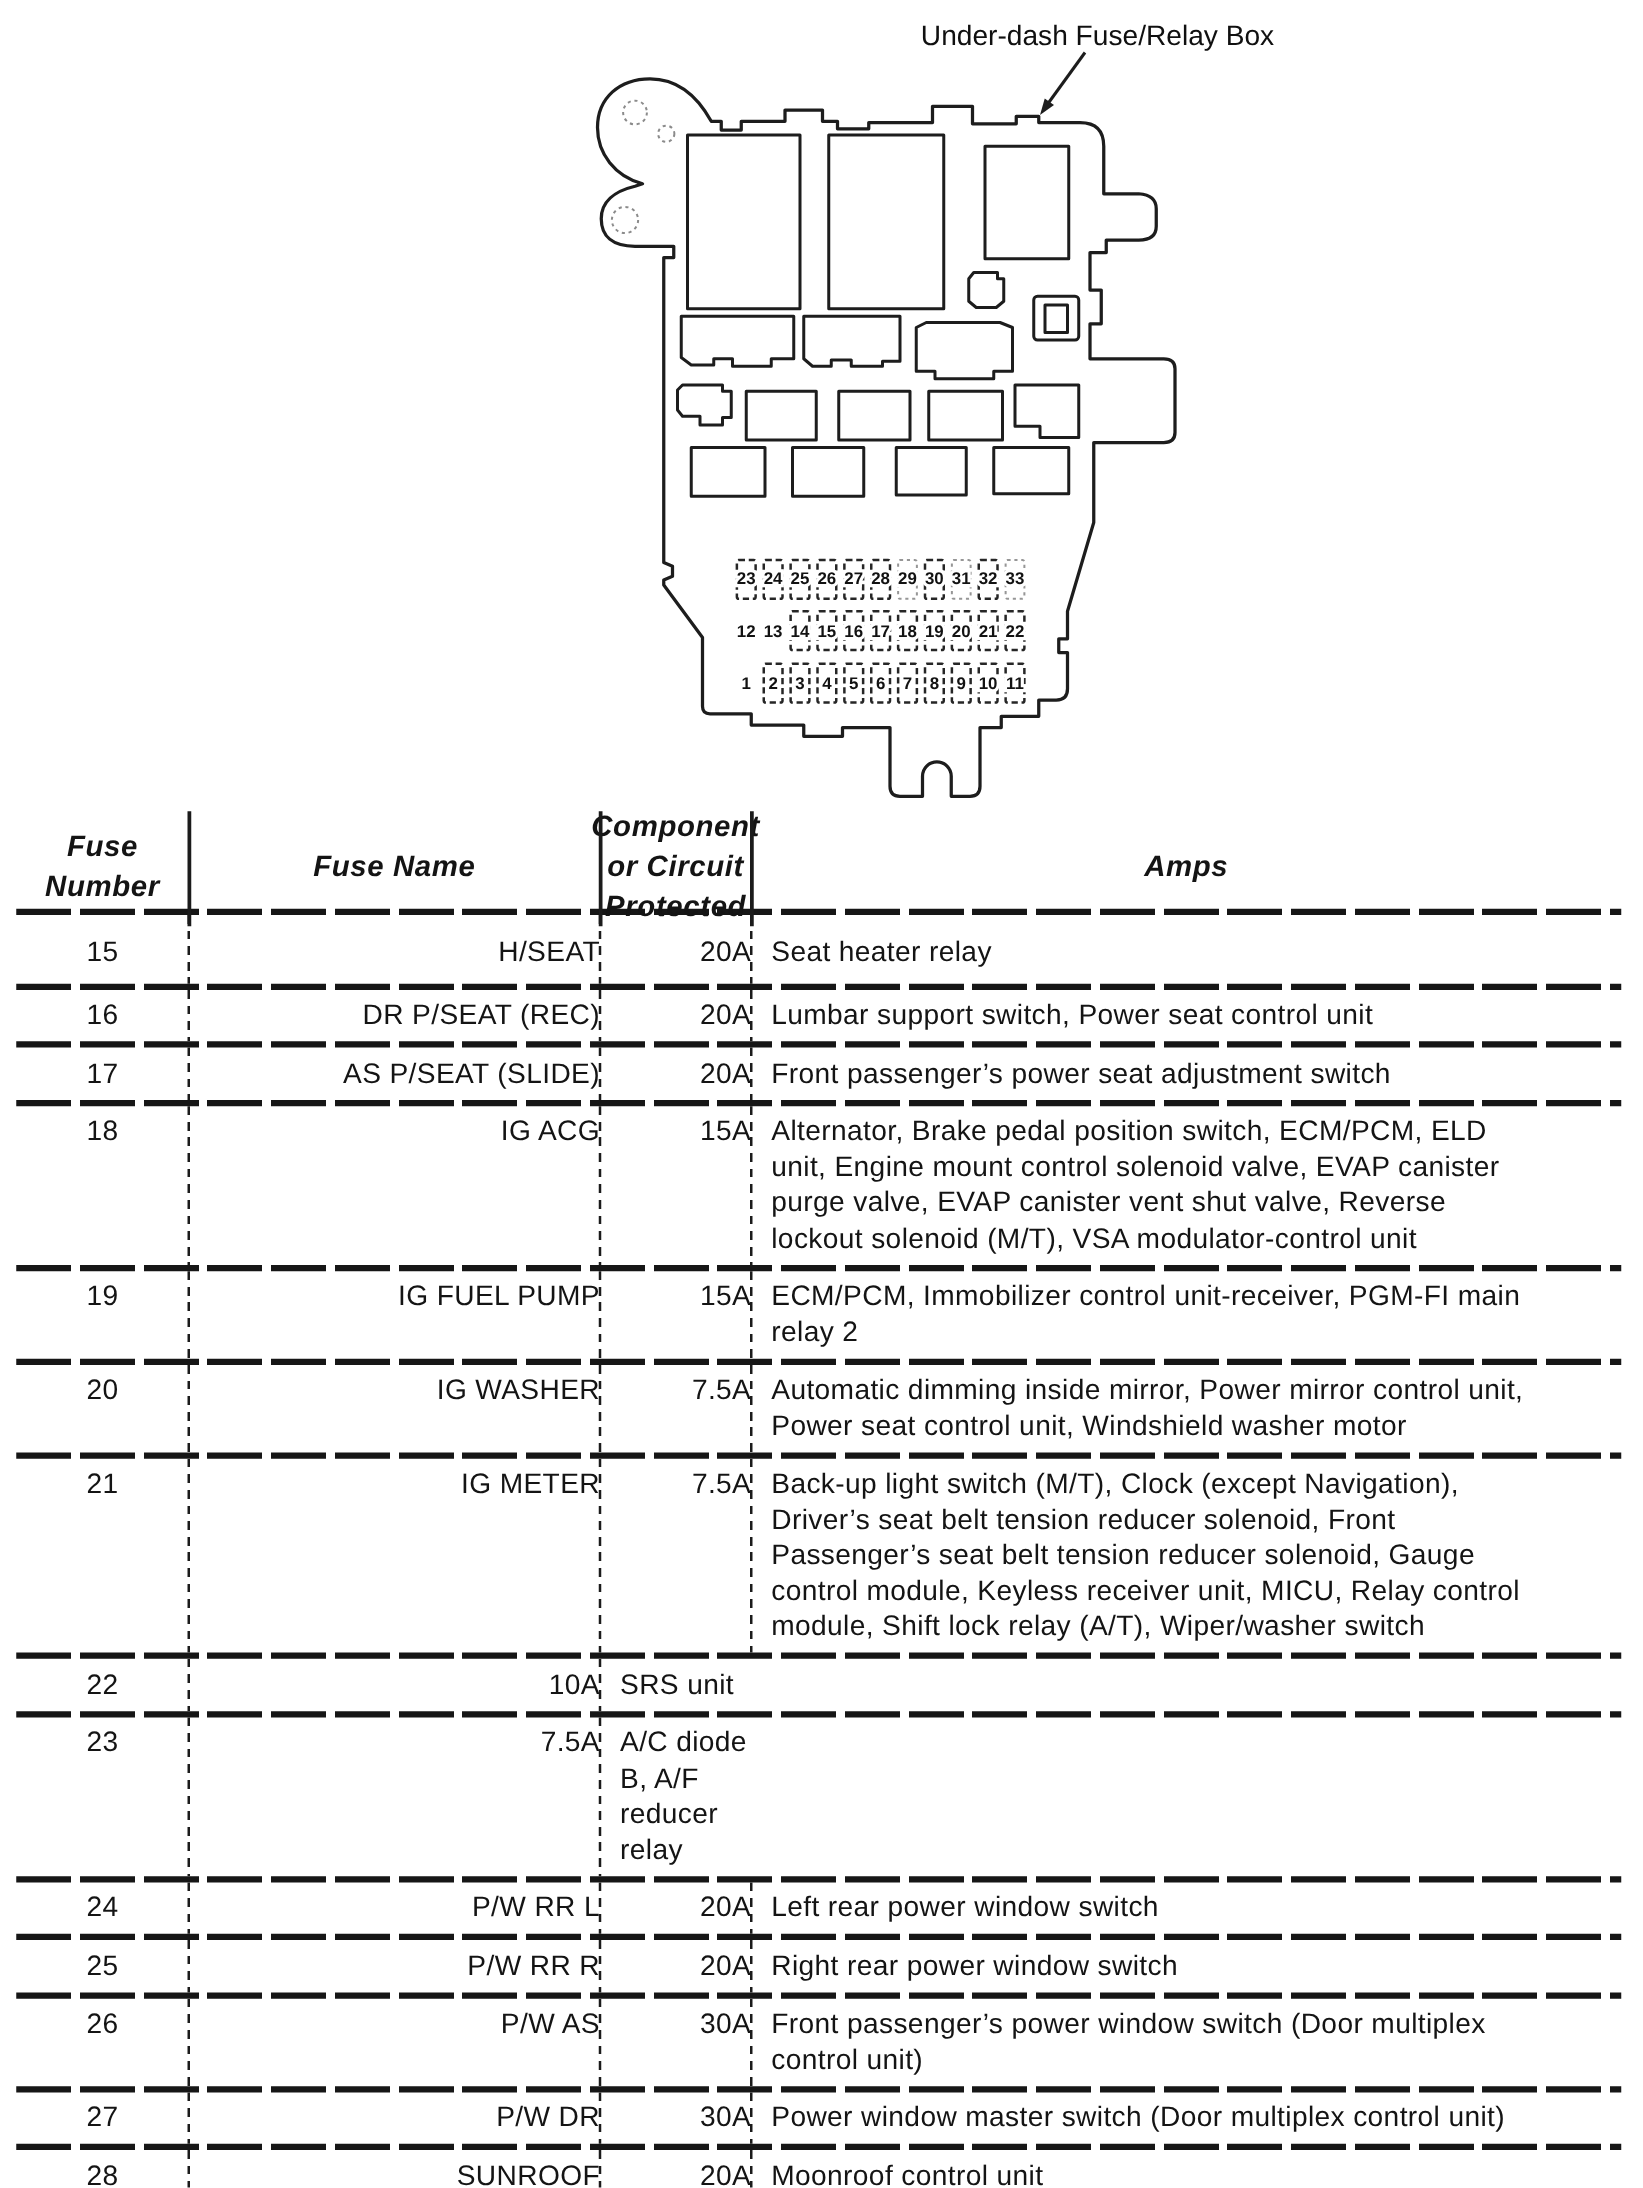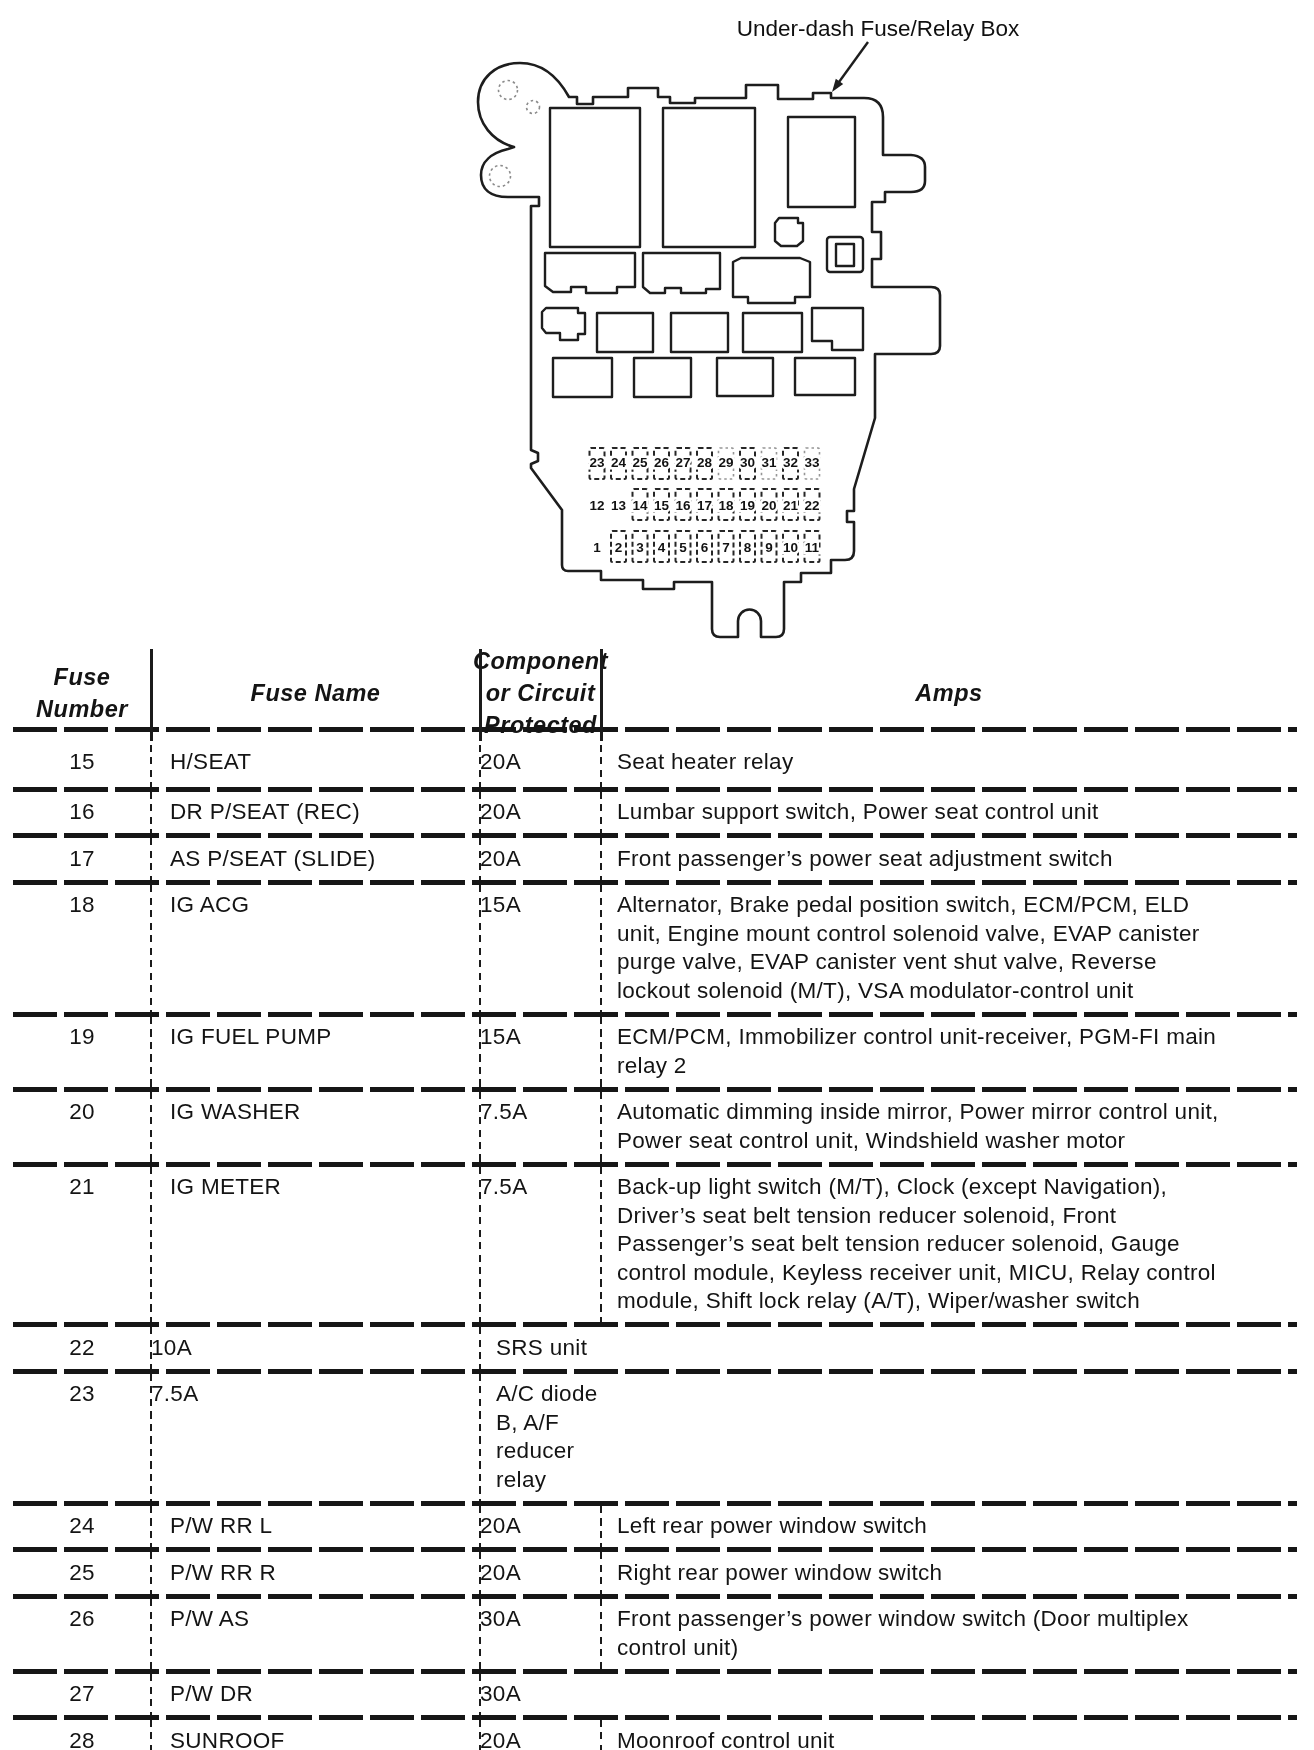--- a/index.html
+++ b/index.html
@@ -24,22 +24,22 @@
   .t-head,.t-row{display:grid;grid-template-columns:138px 329px 121px 696px;position:relative;}
   .t-head{height:82px;align-items:center;font-style:italic;}
   .hcell{font-weight:bold;font-size:23.5px;letter-spacing:.5px;text-align:center;line-height:32px;
          white-space:pre-line;position:relative;height:100%;display:flex;align-items:center;justify-content:center;}
   .hcell.with-line::before{content:'';position:absolute;left:-1.5px;top:4px;bottom:0;width:3px;background:#1b1b1b;}
   .sep{height:5px;background:repeating-linear-gradient(90deg,#161616 0 44px,rgba(0,0,0,0) 44px 51px);}
   .cell{font-size:22.5px;letter-spacing:.3px;line-height:28.5px;padding:6.5px 0;position:relative;}
   .cell.vline::before{content:'';position:absolute;left:-1.3px;top:0;bottom:0;width:2.6px;
          background:repeating-linear-gradient(180deg,#1b1b1b 0 7px,rgba(0,0,0,0) 7px 12.5px);}
   .cell.num{text-align:center;}
-  .cell.name{padding-left:19px;}
-  .cell.amps{text-align:left;}
+  .cell.name{padding-left:19px;text-align:right;}
+  .cell.amps{text-align:right;}
   .cell.comp{padding-left:16px;padding-right:0;white-space:pre-line;}
   .t-row.first .cell{padding-top:16px;padding-bottom:10px;}
 </style>
 </head>
 <body>
 
 <div id="diagram-wrap">
   <svg width="1314" height="645" viewBox="0 0 1314 645" xmlns="http://www.w3.org/2000/svg">
 
     <text class="diagram-label" x="878" y="36">Under-dash Fuse/Relay Box</text>
@@ -266,20 +266,21 @@
         <div class="cell name vline">P/W AS</div>
         <div class="cell amps vline">30A</div>
         <div class="cell comp vline">Front passenger’s power window switch (Door multiplex
 control unit)</div>
       </div>
       <div class="sep"></div>
       <div class="t-row">
         <div class="cell num">27</div>
         <div class="cell name vline">P/W DR</div>
         <div class="cell amps vline">30A</div>
+        <div class="cell comp vline">Power window master switch (Door multiplex control unit)</div>
       </div>
       <div class="sep"></div>
       <div class="t-row">
         <div class="cell num">28</div>
         <div class="cell name vline">SUNROOF</div>
         <div class="cell amps vline">20A</div>
         <div class="cell comp vline">Moonroof control unit</div>
       </div>
       <div class="sep"></div>
       <div class="t-row">

